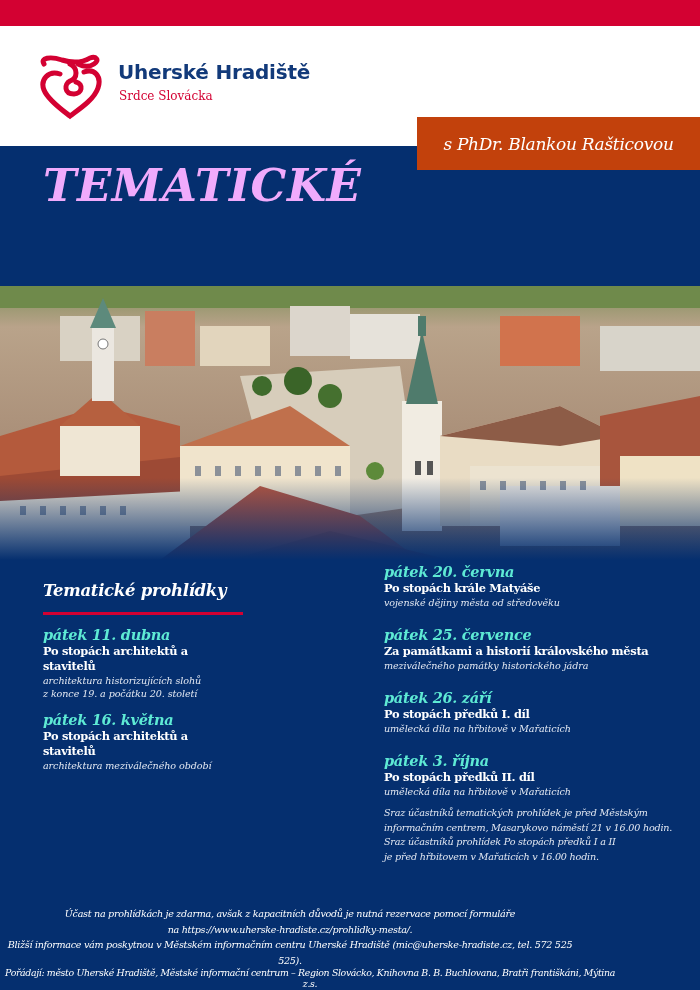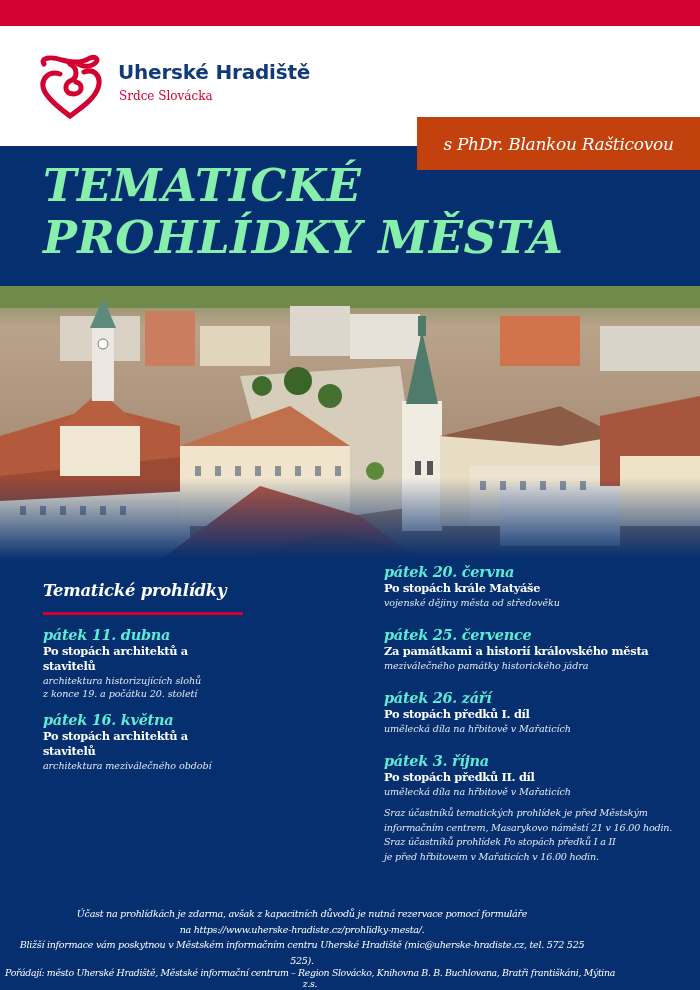--- a/index.html
+++ b/index.html
@@ -11,38 +11,38 @@
 
   .logo { position:absolute; left:38px; top:54px; width:66px; height:66px; }
   .logo-title { position:absolute; left:118px; top:60px; font-family:"DejaVu Sans", sans-serif; font-weight:bold; font-size:20px; color:#123a7a; letter-spacing:-0.2px; }
   .logo-sub { position:absolute; left:119px; top:89px; font-family:"DejaVu Serif", serif; font-size:12px; color:#d30132; }
 
   .navy-area { position:absolute; left:0; top:146px; width:700px; height:844px; background:#052f6f; }
 
   .guide-badge { position:absolute; left:417px; top:117px; width:283px; height:53px; background:#c2410c; display:flex; align-items:center; justify-content:center; }
   .guide-badge span { color:#ffffff; font-family:"DejaVu Serif", serif; font-style:italic; font-size:17px; letter-spacing:-0.3px; }
 
-  .title { position:absolute; left:43px; top:160px; color:#86efac; font-family:"DejaVu Serif", serif; font-weight:bold; font-style:italic; font-size:45px; line-height:52px; letter-spacing:0.5px; }
+  .title { position:absolute; left:43px; top:160px; color:#f0abfc; font-family:"DejaVu Serif", serif; font-weight:bold; font-style:italic; font-size:45px; line-height:52px; letter-spacing:0.5px; }
 
   .photo { position:absolute; left:0; top:286px; width:700px; height:274px; overflow:hidden; }
   .photo svg { display:block; }
   .photo-fade { position:absolute; left:0; top:0; width:700px; height:274px;
     background:linear-gradient(to bottom, rgba(5,47,111,0) 0%, rgba(5,47,111,0) 70%, rgba(5,47,111,0.6) 88%, #052f6f 100%); }
 
   .left-col { position:absolute; left:43px; top:556px; width:200px; }
   .right-col { position:absolute; left:384px; top:562px; width:300px; }
 
   .h-white { color:#ffffff; font-weight:bold; font-style:italic; font-size:16.5px; line-height:22px; letter-spacing:-0.3px; }
   .rule { width:200px; height:3px; background:#d30132; }
   .date-red { color:#5eead4; font-weight:bold; font-style:italic; font-size:14.5px; line-height:19px; letter-spacing:-0.3px; }
   .evt-title { color:#ffffff; font-weight:bold; font-size:11.4px; line-height:15px; letter-spacing:-0.3px; }
   .evt-sub { color:#e3e8f2; font-style:italic; font-size:9.6px; line-height:13px; letter-spacing:-0.1px; }
   .note { color:#e3e8f2; font-style:italic; font-size:9.6px; line-height:14.5px; letter-spacing:-0.2px; }
 
-  .footer-info { position:absolute; left:12px; top:906px; width:580px; text-align:center; color:#ffffff; font-style:italic; font-size:9.6px; line-height:15.5px; letter-spacing:-0.3px; }
+  .footer-info { position:absolute; left:0; top:906px; width:580px; text-align:center; color:#ffffff; font-style:italic; font-size:9.6px; line-height:15.5px; letter-spacing:-0.3px; }
   .organizers { position:absolute; left:0; top:967px; width:620px; text-align:center; color:#ffffff; font-style:italic; font-size:9.4px; letter-spacing:-0.35px; }
 </style>
 </head>
 <body>
 
 <div class="top-bar"></div>
 <div class="white-band"></div>
 <div class="navy-area"></div>
 
 <div class="logo">
@@ -54,21 +54,20 @@
 </div>
 <div class="logo-title">Uherské Hradiště</div>
 <div class="logo-sub">Srdce Slovácka</div>
 
 <div class="guide-badge">
   <span>s PhDr. Blankou Rašticovou</span>
 </div>
 
 <div class="title">
   <div>TEMATICKÉ</div>
-  <div>PROHLÍDKY MĚSTA</div>
 </div>
 
 <div class="photo">
   <svg width="700" height="274" viewBox="0 0 700 274">
     <defs>
       <linearGradient id="sky" x1="0" y1="0" x2="0" y2="1">
         <stop offset="0" stop-color="#7f8f5a"></stop>
         <stop offset="0.15" stop-color="#b9a38a"></stop>
         <stop offset="1" stop-color="#9a7a66"></stop>
       </linearGradient>

